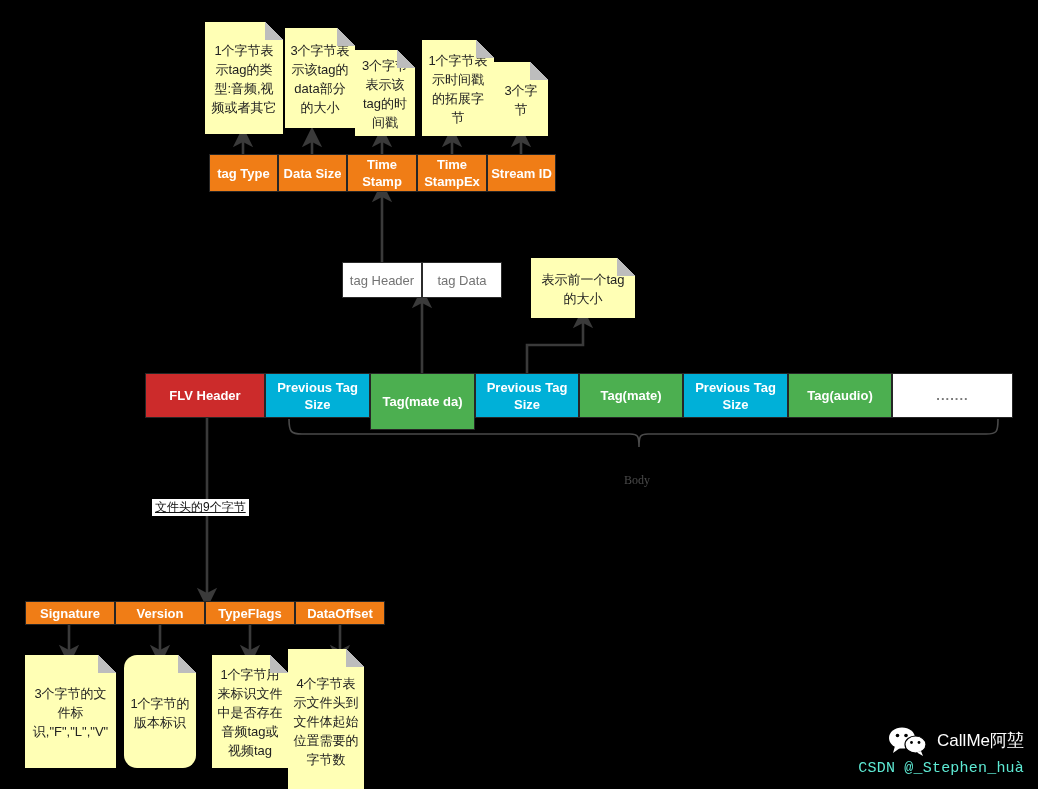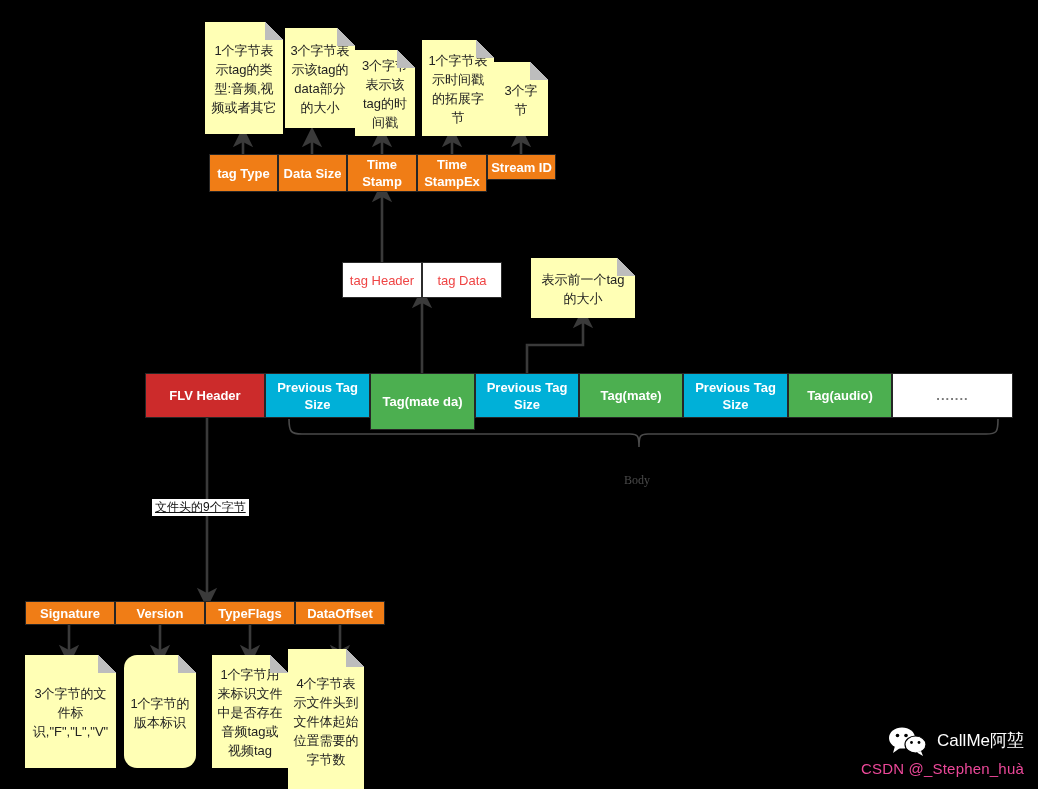--- a/index.html
+++ b/index.html
@@ -20,40 +20,40 @@
   .cell{position:absolute;box-sizing:border-box;border:1px solid #262626;
         color:#fff;font-weight:bold;font-size:13px;line-height:17px;
         text-align:center;display:flex;align-items:center;justify-content:center;}
   .cell .lbl{display:block;width:100%;padding:0 2px;}
   .orange{background:#f07d16;}
   .red{background:#cc2b2b;}
   .cyan{background:#00b0d8;}
   .green{background:#4caf50;}
   .white{background:#ffffff;color:#777;font-weight:bold;letter-spacing:1px;}
   .plainbox{position:absolute;box-sizing:border-box;background:#fff;
-        border:1px solid #2b2b2b;color:#ef4444;font-size:13px;line-height:17px;
+        border:1px solid #2b2b2b;color:#737373;font-size:13px;line-height:17px;
         display:flex;align-items:center;justify-content:center;text-align:center;
         font-weight:normal;}
 
   
   .tag-label{position:absolute;background:#fff;color:#111;font-size:12px;
         line-height:15px;padding:1px 3px;white-space:nowrap;}
 
   .body-label{position:absolute;color:#4a4a4a;font-size:12px;
         font-family:"Liberation Serif","DejaVu Serif",serif;}
 
   
   #arrows{position:absolute;left:0;top:0;width:1038px;height:789px;
           pointer-events:none;}
 
   
   #wm{position:absolute;right:14px;bottom:12px;text-align:right;color:#fff;}
   #wm .line1{display:flex;align-items:center;justify-content:flex-end;gap:9px;}
   #wm .wname{font-size:17px;line-height:30px;color:#fff;}
-  #wm .line2{font-size:15px;color:#ec4899;margin-top:4px;letter-spacing:.2px;}
+  #wm .line2{font-size:15px;color:#5eead4;margin-top:4px;letter-spacing:.2px;font-family:Liberation Mono, monospace;}
   .wechat{width:40px;height:30px;position:relative;display:inline-block;}
 </style>
 </head>
 <body>
 
 <div id="stage">
 
   <svg id="arrows" viewBox="0 0 1038 789">
     <defs>
       <marker id="ar" markerWidth="9" markerHeight="9" refX="4.5" refY="4.5" orient="auto" markerUnits="strokeWidth">
@@ -116,21 +116,21 @@
   </div>
   <div class="cell orange" style="left:278px;top:154px;width:69px;height:38px;">
     <span class="lbl">Data Size</span>
   </div>
   <div class="cell orange" style="left:347px;top:154px;width:70px;height:38px;">
     <span class="lbl">Time Stamp</span>
   </div>
   <div class="cell orange" style="left:417px;top:154px;width:70px;height:38px;">
     <span class="lbl">Time StampEx</span>
   </div>
-  <div class="cell orange" style="left:487px;top:154px;width:69px;height:26px;text-align:center;">
+  <div class="cell orange" style="left:487px;top:154px;width:69px;height:38px;text-align:center;">
     <span class="lbl">Stream ID</span>
   </div>
 
   <div class="plainbox" style="left:342px;top:262px;width:80px;height:36px;">
     <span class="lbl">tag Header</span>
   </div>
   <div class="plainbox" style="left:422px;top:262px;width:80px;height:36px;">
     <span class="lbl">tag Data</span>
   </div>
 

